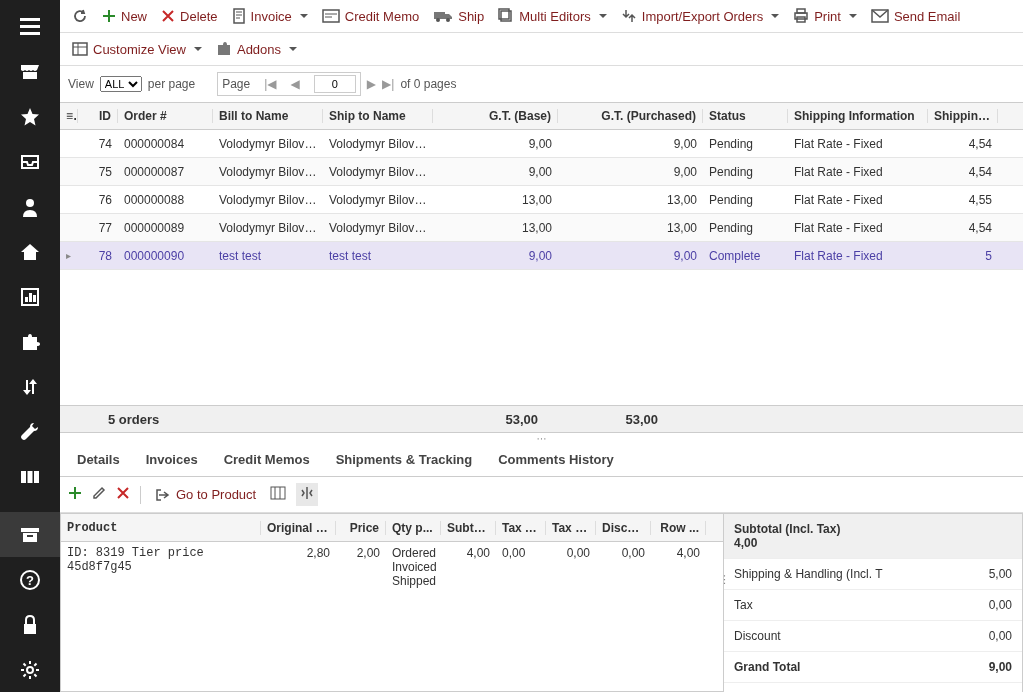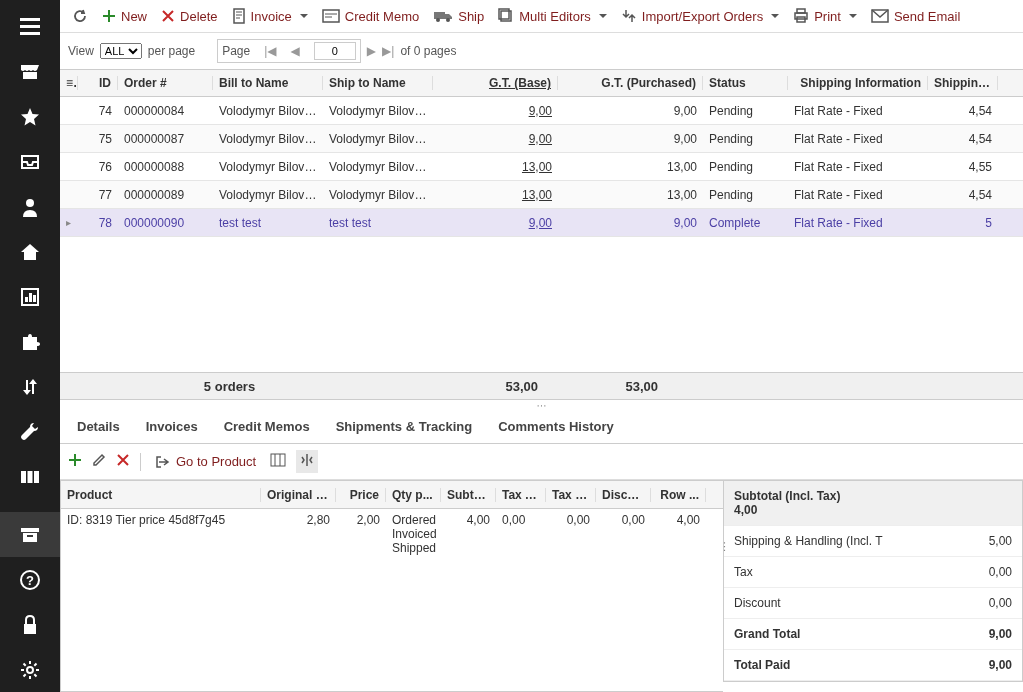--- a/index.html
+++ b/index.html
@@ -23,46 +23,46 @@
 .gridhead .cell { border-right: 1px solid #ddd; }
 .gridrow { height: 28px; }
 .gridrow:nth-child(even) { background: #fafafa; }
 .gridrow.selected { background: #e8e4f5; color: #4b3fa5; }
 .cell { padding: 0 6px; overflow: hidden; white-space: nowrap; text-overflow: ellipsis; }
 .c-ind { width: 18px; flex: 0 0 18px; }
 .c-id { width: 40px; flex: 0 0 40px; text-align: right; }
 .c-order { width: 95px; flex: 0 0 95px; }
 .c-bill { width: 110px; flex: 0 0 110px; }
 .c-ship { width: 110px; flex: 0 0 110px; }
-.c-gtb { width: 125px; flex: 0 0 125px; text-align: right; text-decoration: underline; }
+.c-gtb { width: 125px; flex: 0 0 125px; text-align: right; }
 .c-gtp { width: 145px; flex: 0 0 145px; text-align: right; }
 .c-status { width: 85px; flex: 0 0 85px; }
 .c-shipinfo { width: 140px; flex: 0 0 140px; }
 .c-shipcost { width: 70px; flex: 0 0 70px; text-align: right; }
 .gridbody { height: 275px; overflow: auto; }
 .row-ind { color: #888; font-size: 10px; }
 .footerrow { background: #f0f0f0; display: flex; align-items: center; height: 28px; font-weight: bold; font-size: 13px; border-top: 1px solid #ccc; border-bottom: 1px solid #ccc; }
-.footerrow .f1 { width: 263px; padding-left: 76px; text-align: center; }
+.footerrow .f1 { width: 263px; padding-left: 48px; }
 .footerrow .f2 { width: 215px; text-align: right; }
 .footerrow .f3 { width: 120px; text-align: right; }
 .splitter { height: 10px; display:flex; align-items:center; justify-content:center; color:#888; font-size:10px; }
 .tabs { display: flex; border-bottom: 1px solid #ccc; padding-left: 4px; }
 .tab { padding: 8px 12px; font-size: 13px; font-weight: bold; color: #444; cursor: pointer; border: 1px solid transparent; }
 .tab.active { background: #fff; border: 1px solid #ccc; border-bottom: 1px solid #fff; margin-bottom: -1px; }
 .subtoolbar { display: flex; align-items: center; gap: 10px; padding: 6px 8px; border-bottom: 1px solid #ddd; }
 .subtoolbar .sic { cursor: pointer; }
 .bottom { display: flex; flex: 1; min-height: 0; }
 .lefttable { flex: 1; border: 1px solid #ccc; border-right: none; overflow: auto; }
 .righttable { width: 300px; border: 1px solid #ccc; overflow: auto; }
 .lthead, .ltrow { display: flex; font-size: 12px; }
 .lthead { background: #f5f5f5; font-weight: bold; border-bottom: 1px solid #ccc; height: 28px; align-items: center; }
 .lthead .lc { border-right: 1px solid #ddd; }
 .ltrow { align-items: flex-start; padding-top: 4px; }
 .lc { padding: 0 6px; overflow: hidden; white-space: nowrap; text-overflow: ellipsis; }
-.lc-prod { width: 200px; flex: 0 0 200px; white-space: normal; }
+.lc-prod { width: 200px; flex: 0 0 200px; white-space: normal; font-family: Liberation Mono, monospace; }
 .lc-op { width: 75px; flex: 0 0 75px; text-align: right; }
 .lc-price { width: 50px; flex: 0 0 50px; text-align: right; }
 .lc-qty { width: 55px; flex: 0 0 55px; }
 .lc-sub { width: 55px; flex: 0 0 55px; text-align: right; }
 .lc-ta { width: 50px; flex: 0 0 50px; text-align: left; }
 .lc-tp { width: 50px; flex: 0 0 50px; text-align: right; }
 .lc-disc { width: 55px; flex: 0 0 55px; text-align: right; }
 .lc-row { width: 55px; flex: 0 0 55px; text-align: right; }
 .rtrow { display: flex; justify-content: space-between; padding: 8px 10px; border-bottom: 1px solid #eee; font-size: 12px; }
 .rtrow:first-child { background: #f0f0f0; font-weight: bold; flex-direction: column; }
@@ -252,20 +252,39 @@
         <span class="ic gray">
           <svg width="18" height="14" viewBox="0 0 18 14">
             <rect x="1" y="1" width="16" height="12" fill="none" stroke="#555" stroke-width="1.5"></rect>
             <path d="M1 1 L9 8 L17 1" fill="none" stroke="#555" stroke-width="1.5"></path>
           </svg>
         </span>
         <span>Send Email</span>
       </span>
   </div>
 
+  <div class="toolbar2">
+    <span class="tbtn caret">
+        <span class="ic gray">
+          <svg width="16" height="16" viewBox="0 0 16 16">
+            <rect x="1" y="2" width="14" height="12" fill="none" stroke="#555" stroke-width="1.5"></rect>
+            <path d="M1 6 L15 6 M6 2 L6 14" stroke="#555"></path>
+          </svg>
+        </span>
+        <span>Customize View</span>
+      </span>
+    <span class="tbtn caret">
+        <span class="ic gray">
+          <svg width="16" height="16" viewBox="0 0 16 16">
+            <path d="M2 4 L7 4 Q7 1 9 1 Q11 1 11 4 L14 4 L14 14 L2 14 Z" fill="#777"></path>
+          </svg>
+        </span>
+        <span>Addons</span>
+      </span>
+  </div>
 
   <div class="viewrow">
     <span>View</span>
     <select><option>ALL</option></select>
     <span>per page</span>
     <span style="width:10px"></span>
     <span class="pagebox">
       <span>Page</span>
       <span class="navic">|◀</span>
       <span class="navic">◀</span>
@@ -278,21 +297,21 @@
 
   <div class="gridhead">
     <div class="cell c-ind">≡</div>
     <div class="cell c-id">ID</div>
     <div class="cell c-order">Order #</div>
     <div class="cell c-bill">Bill to Name</div>
     <div class="cell c-ship">Ship to Name</div>
     <div class="cell c-gtb">G.T. (Base)</div>
     <div class="cell c-gtp">G.T. (Purchased)</div>
     <div class="cell c-status">Status</div>
-    <div class="cell c-shipinfo" style="text-align:right">Shipping Information</div>
+    <div class="cell c-shipinfo" style="text-align:left">Shipping Information</div>
     <div class="cell c-shipcost">Shipping ...</div>
   </div>
   <div class="gridbody">
     <div class="gridrow">
       <div class="cell c-ind row-ind"></div>
       <div class="cell c-id">74</div>
       <div class="cell c-order">000000084</div>
       <div class="cell c-bill">Volodymyr Bilovus</div>
       <div class="cell c-ship">Volodymyr Bilovus</div>
       <div class="cell c-gtb">9,00</div>

